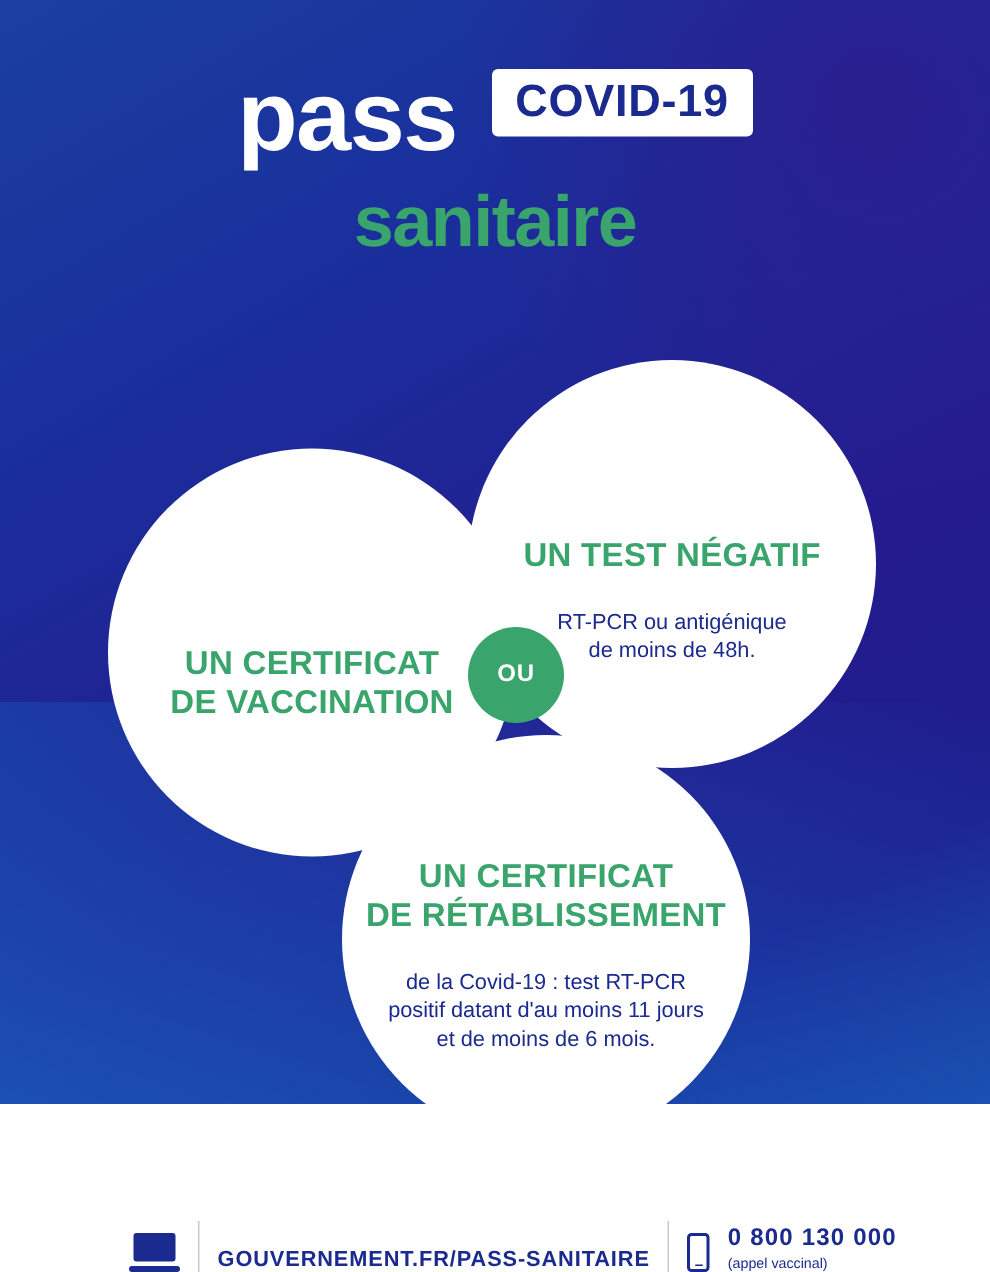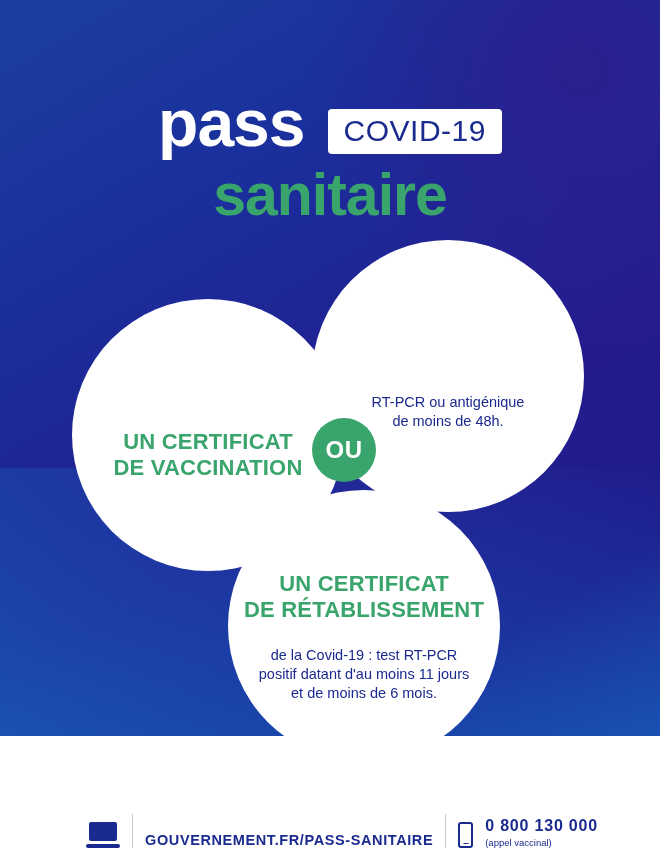--- a/index.html
+++ b/index.html
@@ -26,37 +26,36 @@
     position:absolute; left:0; bottom:0; width:100%; height:112px;
     background:#ffffff; z-index:6;
   }
 
   
   .title-wrap{
     position:absolute; top:46px; left:0; width:100%;
     text-align:center; z-index:5;
   }
   .line1{
-    display:flex; align-items:flex-end; justify-content:center; gap:23px;
+    display:flex; align-items:flex-start; justify-content:center; gap:23px;
     height:62px;
-    margin-top:46px;
   }
   .pass{
     font-size:66px; font-weight:bold; color:#ffffff; letter-spacing:-1px;
     line-height:62px;
   }
   .covid-badge{
     background:#ffffff; color:#1b2a8f;
-    font-size:30px; font-weight:normal; letter-spacing:0.5px;
+    font-size:30px; font-weight:bold; letter-spacing:0.5px;
     padding:7px 16px 8px; border-radius:4px;
     line-height:1;
   }
   .line2{
     margin-top:6px;
-    font-size:59px; font-weight:bold; color:#39a46b; letter-spacing:-1px;
+    font-size:48px; font-weight:bold; color:#39a46b; letter-spacing:-1px;
     line-height:70px;
   }
 
   
   .circle{
     position:absolute; border-radius:50%; background:#ffffff;
     display:flex; flex-direction:column; align-items:center; justify-content:center;
     text-align:center; z-index:3;
   }
   .c-test{ width:272px; height:272px; top:240px; left:312px; }
@@ -75,21 +74,21 @@
   .c-vacc .inner{ padding-top:40px; }
   .c-reta .inner{ padding-top:22px; }
   .inner{ width:100%; }
 
   
   .ou{
     position:absolute; z-index:8;
     width:64px; height:64px; border-radius:50%;
     background:#39a46b; color:#ffffff;
     display:flex; align-items:center; justify-content:center;
-    font-size:24px; font-weight:bold; letter-spacing:0.5px;
+    font-size:16px; font-weight:bold; letter-spacing:0.5px;
     top:418px; left:312px;
   }
 
   
   .footer-top{
     position:absolute; bottom:82px; left:0; width:100%;
     text-align:center; color:#ffffff; font-size:13.5px; font-weight:bold;
     z-index:7;
   }
   .footer-top u{ text-decoration:underline; }
@@ -134,20 +133,21 @@
   <div class="title-wrap">
     <div class="line1">
       <span class="pass">pass</span>
       <span class="covid-badge">COVID-19</span>
     </div>
     <div class="line2">sanitaire</div>
   </div>
 
   <div class="circle c-test">
     <div class="inner">
+      <div class="c-head">UN TEST NÉGATIF</div>
       <div class="c-body">RT-PCR ou antigénique<br>de moins de 48h.</div>
     </div>
   </div>
 
   <div class="circle c-vacc">
     <div class="inner">
       <div class="c-head">UN CERTIFICAT<br>DE VACCINATION</div>
     </div>
   </div>
 

